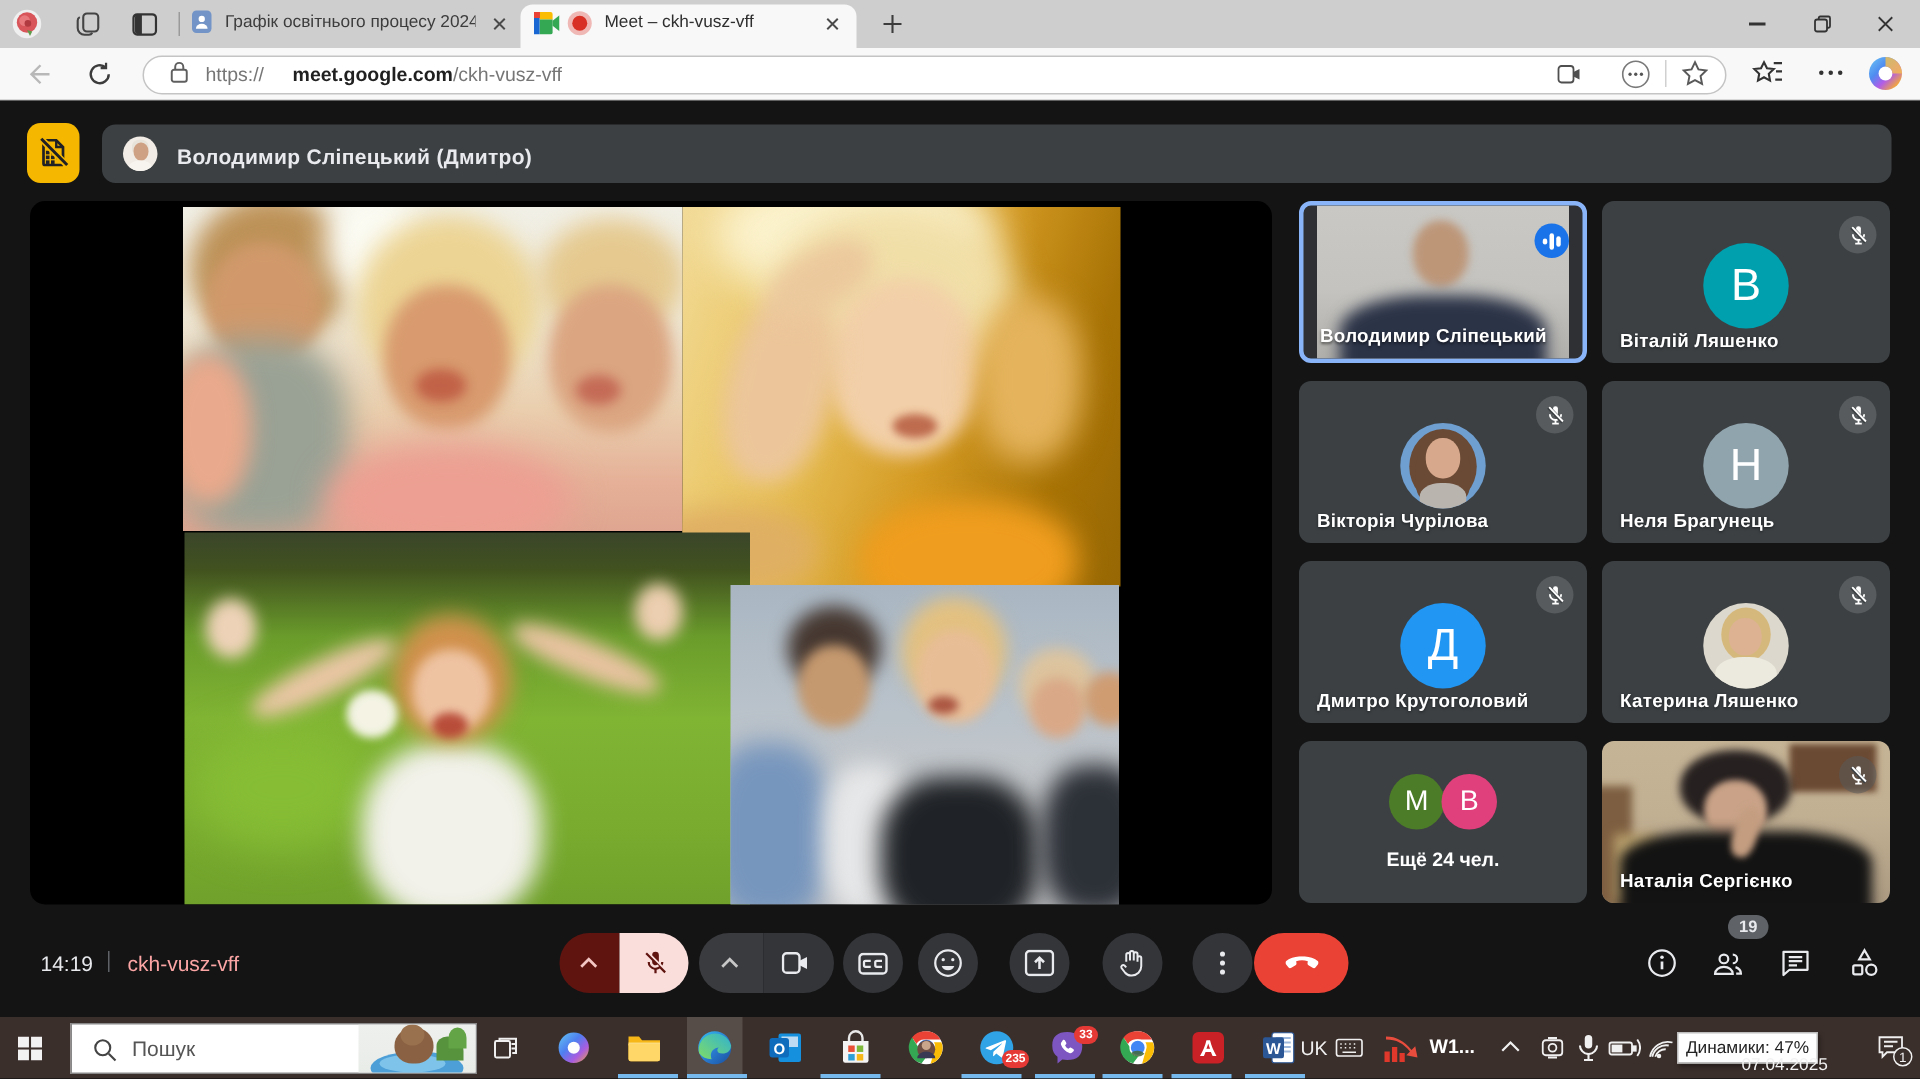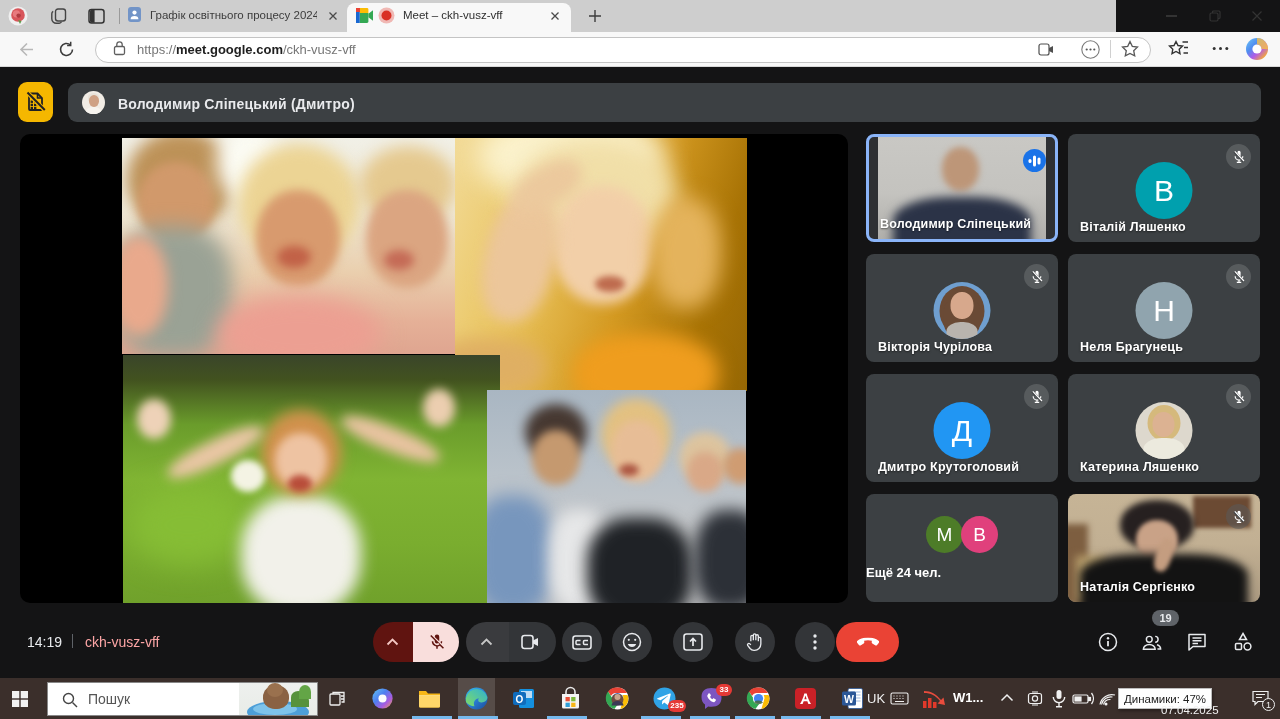--- a/index.html
+++ b/index.html
@@ -1,27 +1,27 @@
 <!DOCTYPE html>
 <html><head>
 <meta charset="utf-8">
 <style>
   * { margin:0; padding:0; box-sizing:border-box; }
   html,body { width:1280px; height:719px; overflow:hidden; font-family:"Liberation Sans", sans-serif; }
   body { position:relative; background:#141415; }
   .abs { position:absolute; }
 
   
-  #tabstrip { left:0; top:0; width:1116px; height:32px; background:#cecece; }
+  #tabstrip { left:0; top:0; width:1280px; height:32px; background:#cecece; }
   #toolbar { left:0; top:32px; width:1280px; height:35px; background:#f8f8f8; border-bottom:1px solid #d8d8d8; }
   .tabtitle { font-size:11.5px; color:#3c3c3c; white-space:nowrap; overflow:hidden; }
   #activetab { left:347px; top:3px; width:224px; height:29px; background:#f8f8f8; border-radius:8px 8px 0 0; }
   #urlfield { left:95px; top:5px; width:1056px; height:26px; background:#ffffff; border:1px solid #c4c4c4; border-radius:14px; }
   .urltext { font-size:13px; color:#767676; }
-  .urlbold { color:#202020; font-weight:bold; }
+  .urlbold { color:#202020; font-weight:bold;margin-left:19px; }
 
   
   #meet { left:0; top:67px; width:1280px; height:611px; background:#141415; }
   #ytile { left:18px; top:15px; width:35px; height:40px; background:#f5b700; border-radius:9px; }
   #pbar { left:68px; top:16px; width:1193px; height:39px; background:#3c4043; border-radius:9px; }
   #stage { left:20px; top:67px; width:828px; height:469px; background:#000; border-radius:10px; overflow:hidden; }
   .ph { position:absolute; }
   .tile { position:absolute; width:192px; height:108px; background:#3c4043; border-radius:8px; overflow:hidden; }
   .tname { position:absolute; left:12px; bottom:8px; font-size:12.5px; font-weight:bold; color:#fff; letter-spacing:.2px; text-shadow:0 1px 2px rgba(0,0,0,.55); }
   .avatar { position:absolute; left:50%; top:28px; transform:translateX(-50%); width:57px; height:57px; border-radius:50%; color:#fff; font-size:30px; text-align:center; line-height:57px; }
@@ -344,21 +344,21 @@
           <path d="M8 11 V13 M5.8 13.4 h4.4" stroke-width="1.2"></path>
           <path d="M3.4 2.6 L12.8 12.4" stroke="#3c4043" stroke-width="2.6"></path>
           <path d="M3.8 2.4 L13 12 " stroke="#fff" stroke-width="1.3"></path>
         </svg>
       </div>
   </div>
 
   <div class="tile" style="left:866px;top:427px">
     <div class="abs" style="left:60px;top:22px;width:37px;height:37px;border-radius:50%;background:#4d7c28;color:#fff;font-size:19px;text-align:center;line-height:37px">М</div>
     <div class="abs" style="left:95px;top:22px;width:37px;height:37px;border-radius:50%;background:#e0407c;color:#fff;font-size:19px;text-align:center;line-height:37px">В</div>
-    <div class="abs" style="left:0;width:192px;top:71px;text-align:left;font-size:13px;font-weight:bold;color:#fff">Ещё 24 чел.</div>
+    <div class="abs" style="left:0;width:192px;top:71px;text-align:center;font-size:13px;font-weight:bold;color:#fff">Ещё 24 чел.</div>
   </div>
 
   <div class="tile" style="left:1068px;top:427px;background:linear-gradient(180deg,#c6b496 0%,#c2b093 45%,#ab9a81 100%)">
     <div class="abs" style="left:125px;top:2px;width:58px;height:32px;background:#6b4a33;filter:blur(2px)"></div>
     <div class="abs" style="left:-6px;top:30px;width:26px;height:80px;background:#7d5e40;filter:blur(3px)"></div>
     <div class="abs" style="left:8px;top:62px;width:30px;height:46px;background:#b9a06d;filter:blur(4px)"></div>
     <div class="abs" style="left:52px;top:6px;width:74px;height:50px;border-radius:48%;background:#262020;filter:blur(3px)"></div>
     <div class="abs" style="left:68px;top:26px;width:42px;height:40px;border-radius:48%;background:#c9a287;filter:blur(2px)"></div>
     <div class="abs" style="left:12px;top:60px;width:168px;height:60px;border-radius:35% 35% 0 0;background:#131313;filter:blur(4px)"></div>
     <div class="abs" style="left:88px;top:44px;width:16px;height:34px;border-radius:40%;background:#c49d80;filter:blur(2px);transform:rotate(18deg)"></div>

